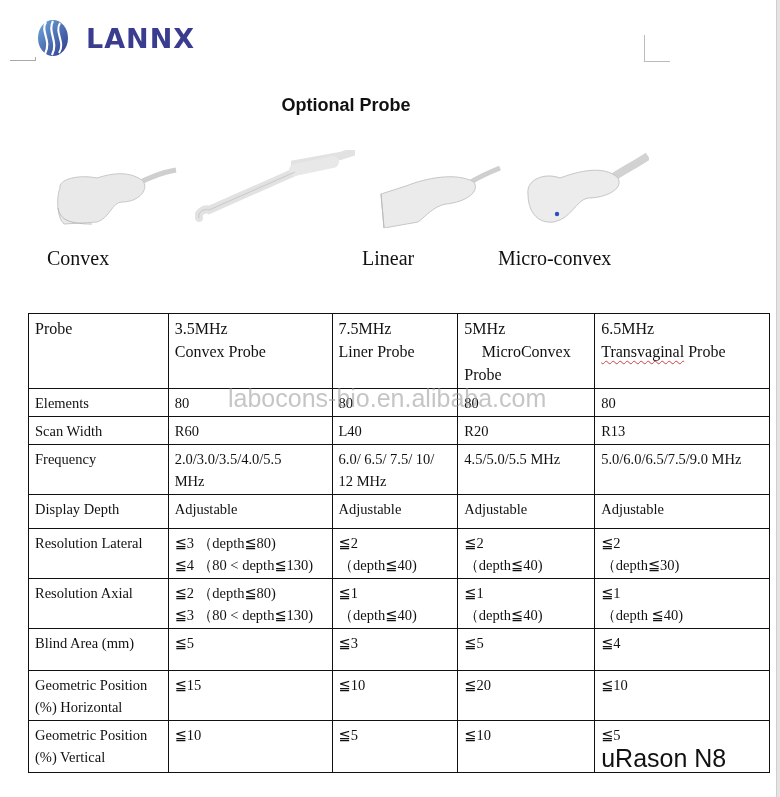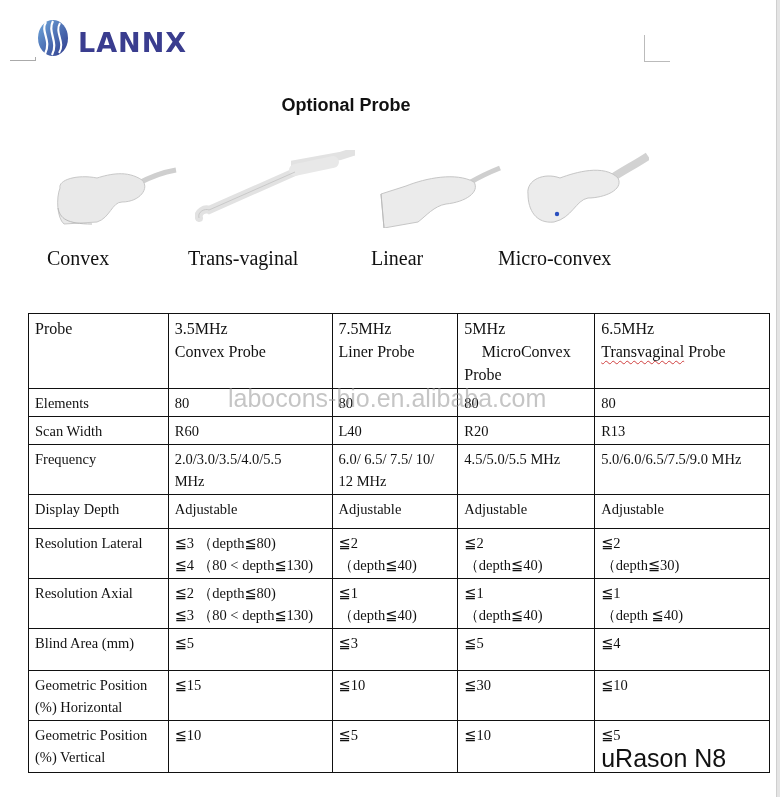--- a/index.html
+++ b/index.html
@@ -1,18 +1,18 @@
 <!DOCTYPE html>
 <html><head>
 <meta charset="utf-8">
 <style>
   html,body{margin:0;padding:0;}
   body{width:780px;height:797px;position:relative;background:#ffffff;overflow:hidden;font-family:"Liberation Serif","DejaVu Serif",serif;color:#111;}
   .page-edge{position:absolute;right:0;top:0;width:3px;height:797px;background:#e4e4e4;border-left:1px solid #cfcfcf;}
-  .logo{position:absolute;left:36px;top:18px;display:flex;align-items:flex-end;gap:8px;}
+  .logo{position:absolute;left:36px;top:18px;display:flex;align-items:center;gap:16px;}
   .logo-mark{width:34px;height:40px;}
   .logo-text{font-family:"DejaVu Sans","Liberation Sans",sans-serif;font-weight:bold;font-size:27px;color:#3a3d8f;letter-spacing:1px;}
   .corner-left{position:absolute;left:10px;top:60px;width:26px;height:1px;background:#aaa;}
   .corner-left::after{content:"";position:absolute;right:0;top:-3px;width:1px;height:4px;background:#aaa;}
   .corner-right{position:absolute;left:644px;top:35px;width:25px;height:26px;border-left:1px solid #bbb;border-bottom:1px solid #bbb;}
   .title{position:absolute;left:0;width:692px;top:95px;text-align:center;font-family:"Liberation Sans",sans-serif;font-weight:bold;font-size:18px;}
   .probes{position:absolute;top:150px;left:0;width:780px;height:130px;}
   .probe{position:absolute;}
   .probe-label{position:absolute;font-size:20px;white-space:nowrap;}
   table.spec{position:absolute;left:28px;top:313px;width:742px;border-collapse:collapse;font-size:14.5px;}
@@ -55,28 +55,27 @@
     <path d="M8 30 C 6 22, 25 16, 45 20 C 58 16, 75 12, 90 22 C 98 30, 88 44, 70 44 C 60 44, 58 60, 45 64 L 12 66 C 5 60, 4 40, 8 30 Z" fill="#e9e9e9" stroke="#c8c8c8" stroke-width="1"></path>
     <path d="M6 50 C 8 60, 14 66, 40 66" stroke="#bbb" stroke-width="1" fill="none"></path>
   </svg>
   <span class="probe-label" style="left:47px;top:97px;">Convex</span>
 
   <svg class="probe" style="left:195px;top:0px;" width="160" height="80" viewBox="0 0 160 80">
     <path d="M4 68 C 2 62, 10 58, 14 60 L 100 22 L 100 14 L 145 6 L 158 2" stroke="#e2e2e2" stroke-width="8" fill="none" stroke-linecap="round"></path>
     <path d="M100 20 L 138 12" stroke="#e8e8e8" stroke-width="12" stroke-linecap="round"></path>
     <path d="M4 68 C 2 62, 10 58, 14 60 L 100 22" stroke="#c9c9c9" stroke-width="1" fill="none"></path>
   </svg>
-  <span class="probe-label" style="left:188px;top:97px;">Trans-vaginal</span>
 
   <svg class="probe" style="left:376px;top:8px;" width="125" height="70" viewBox="0 0 125 70">
     <path d="M95 24 C 105 18, 114 14, 124 10" stroke="#cfcfcf" stroke-width="5" fill="none"></path>
     <path d="M5 36 L 30 28 C 50 20, 80 14, 98 24 C 104 34, 90 44, 70 46 C 58 48, 50 58, 42 64 L 8 70 Z" fill="#ebebeb" stroke="#c6c6c6" stroke-width="1"></path>
     <path d="M5 36 L 8 70" stroke="#bbb" stroke-width="1"></path>
   </svg>
-  <span class="probe-label" style="left:371px;top:97px;">Linear</span>
+  <span class="probe-label" style="left:362px;top:97px;">Linear</span>
 
   <svg class="probe" style="left:524px;top:0px;" width="125" height="80" viewBox="0 0 125 80">
     <path d="M88 28 C 100 20, 112 14, 124 6" stroke="#d2d2d2" stroke-width="8" fill="none"></path>
     <path d="M4 44 C 2 30, 20 22, 36 28 C 52 22, 80 14, 94 28 C 100 40, 80 48, 64 48 C 52 50, 48 68, 30 72 C 12 74, 4 60, 4 44 Z" fill="#ececec" stroke="#c6c6c6" stroke-width="1"></path>
     <circle cx="33" cy="64" r="2.2" fill="#2a4fbf"></circle>
   </svg>
   <span class="probe-label" style="left:498px;top:97px;">Micro-convex</span>
 </div>
 
 <table class="spec">
@@ -195,21 +194,21 @@
     <td>≦5</td>
     <td>≦4</td>
   </tr>
   <tr>
     <td>
           <div>Geometric Position</div>
           <div>(%) Horizontal</div>
         </td>
     <td>≦15</td>
     <td>≦10</td>
-    <td>≦30</td>
+    <td>≦20</td>
     <td>≦10</td>
   </tr>
   <tr>
     <td>
           <div>Geometric Position</div>
           <div>(%) Vertical</div>
         </td>
     <td>≦10</td>
     <td>≦5</td>
     <td>≦10</td>

